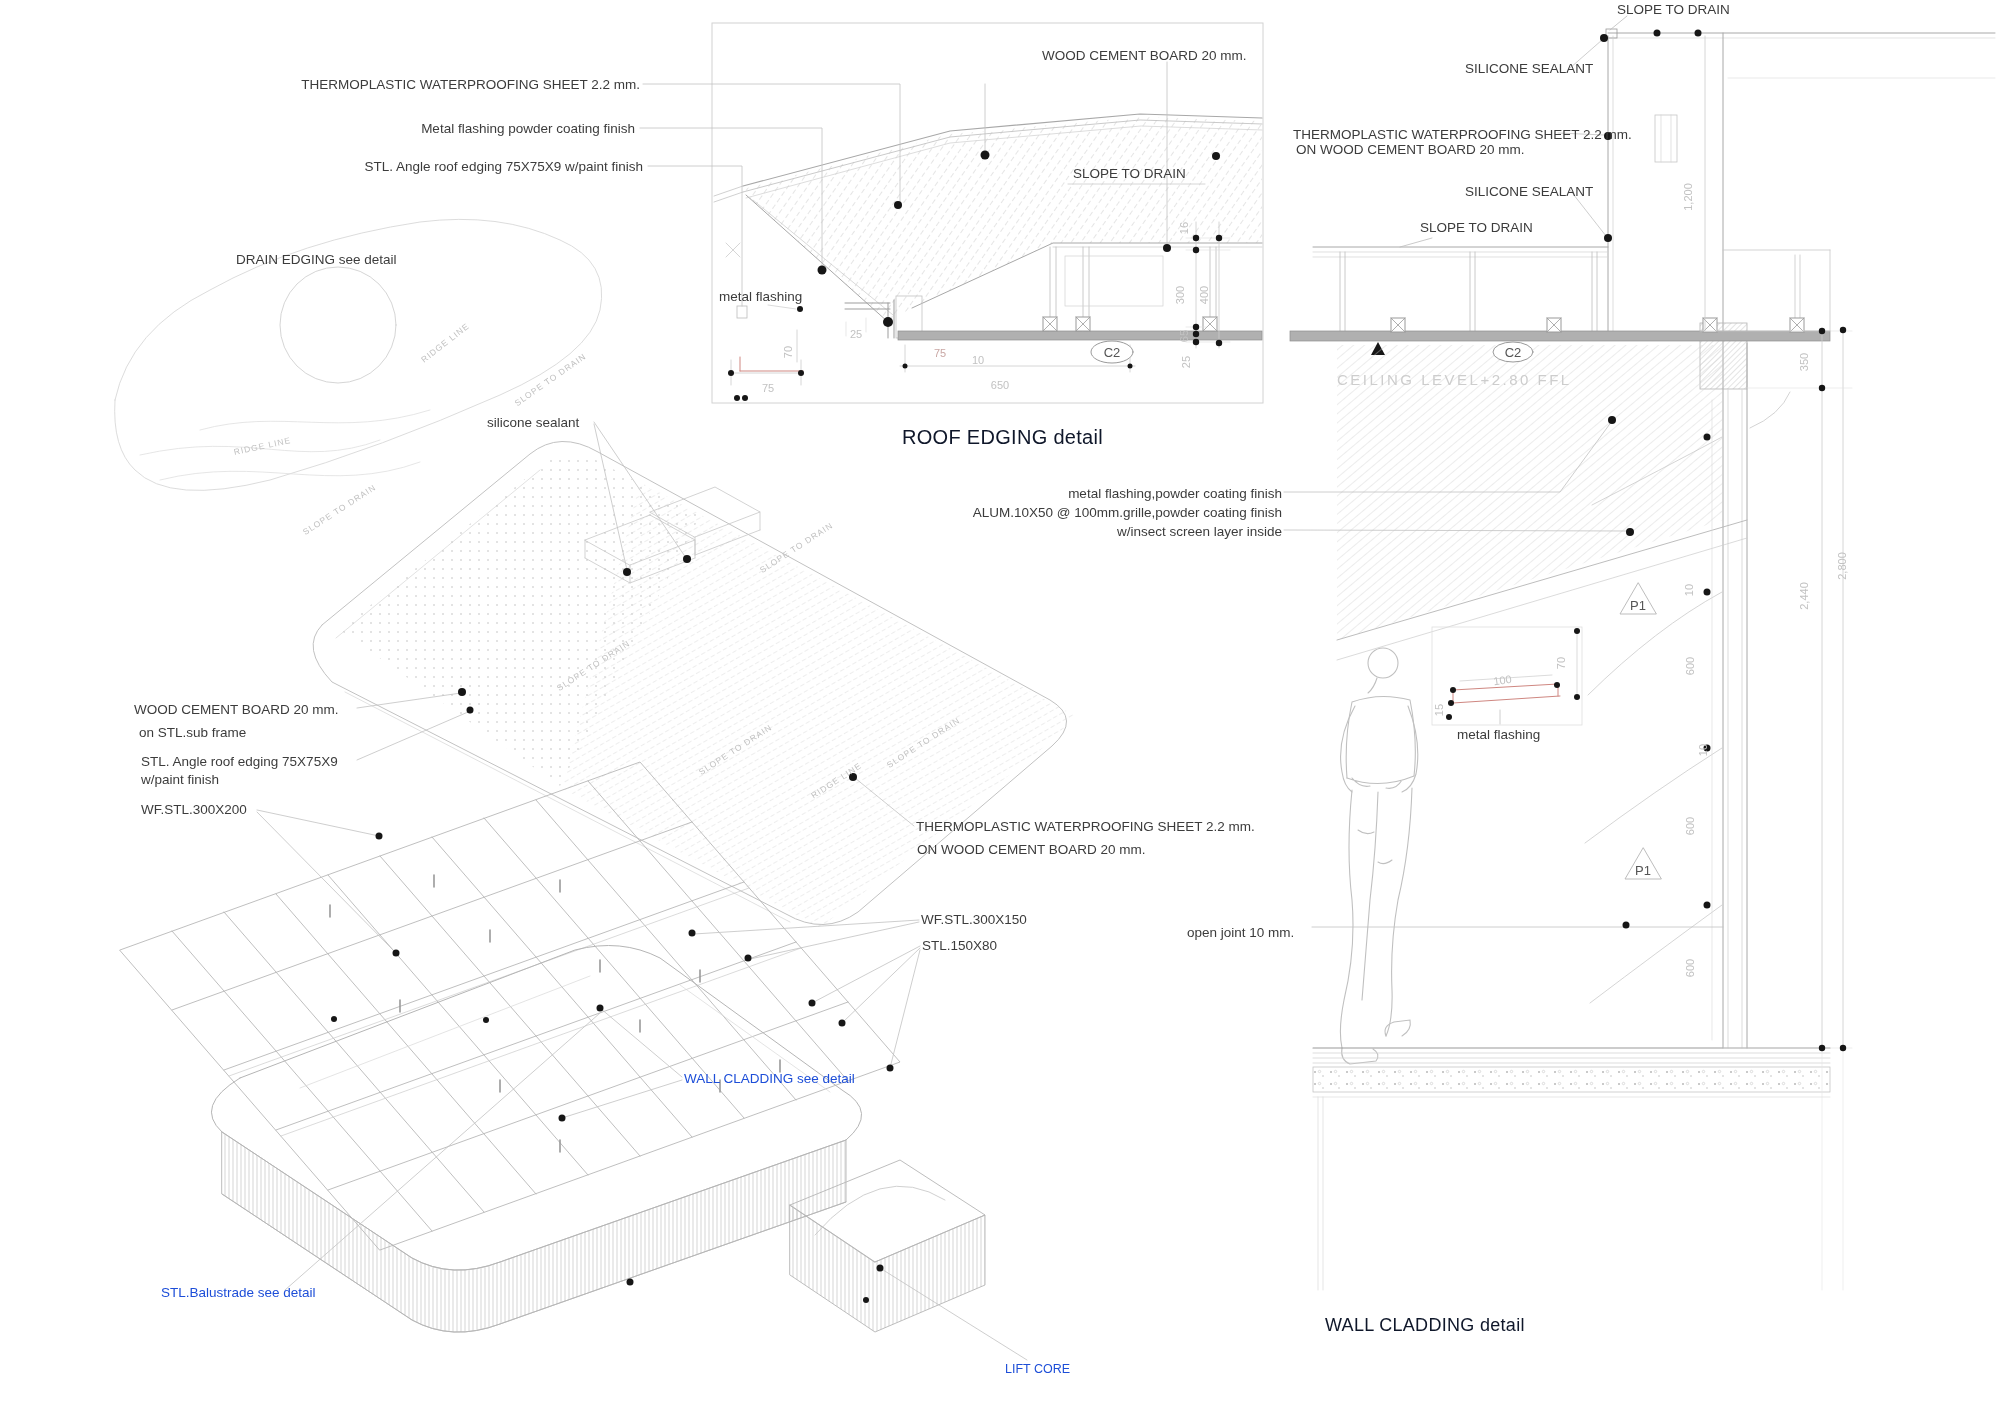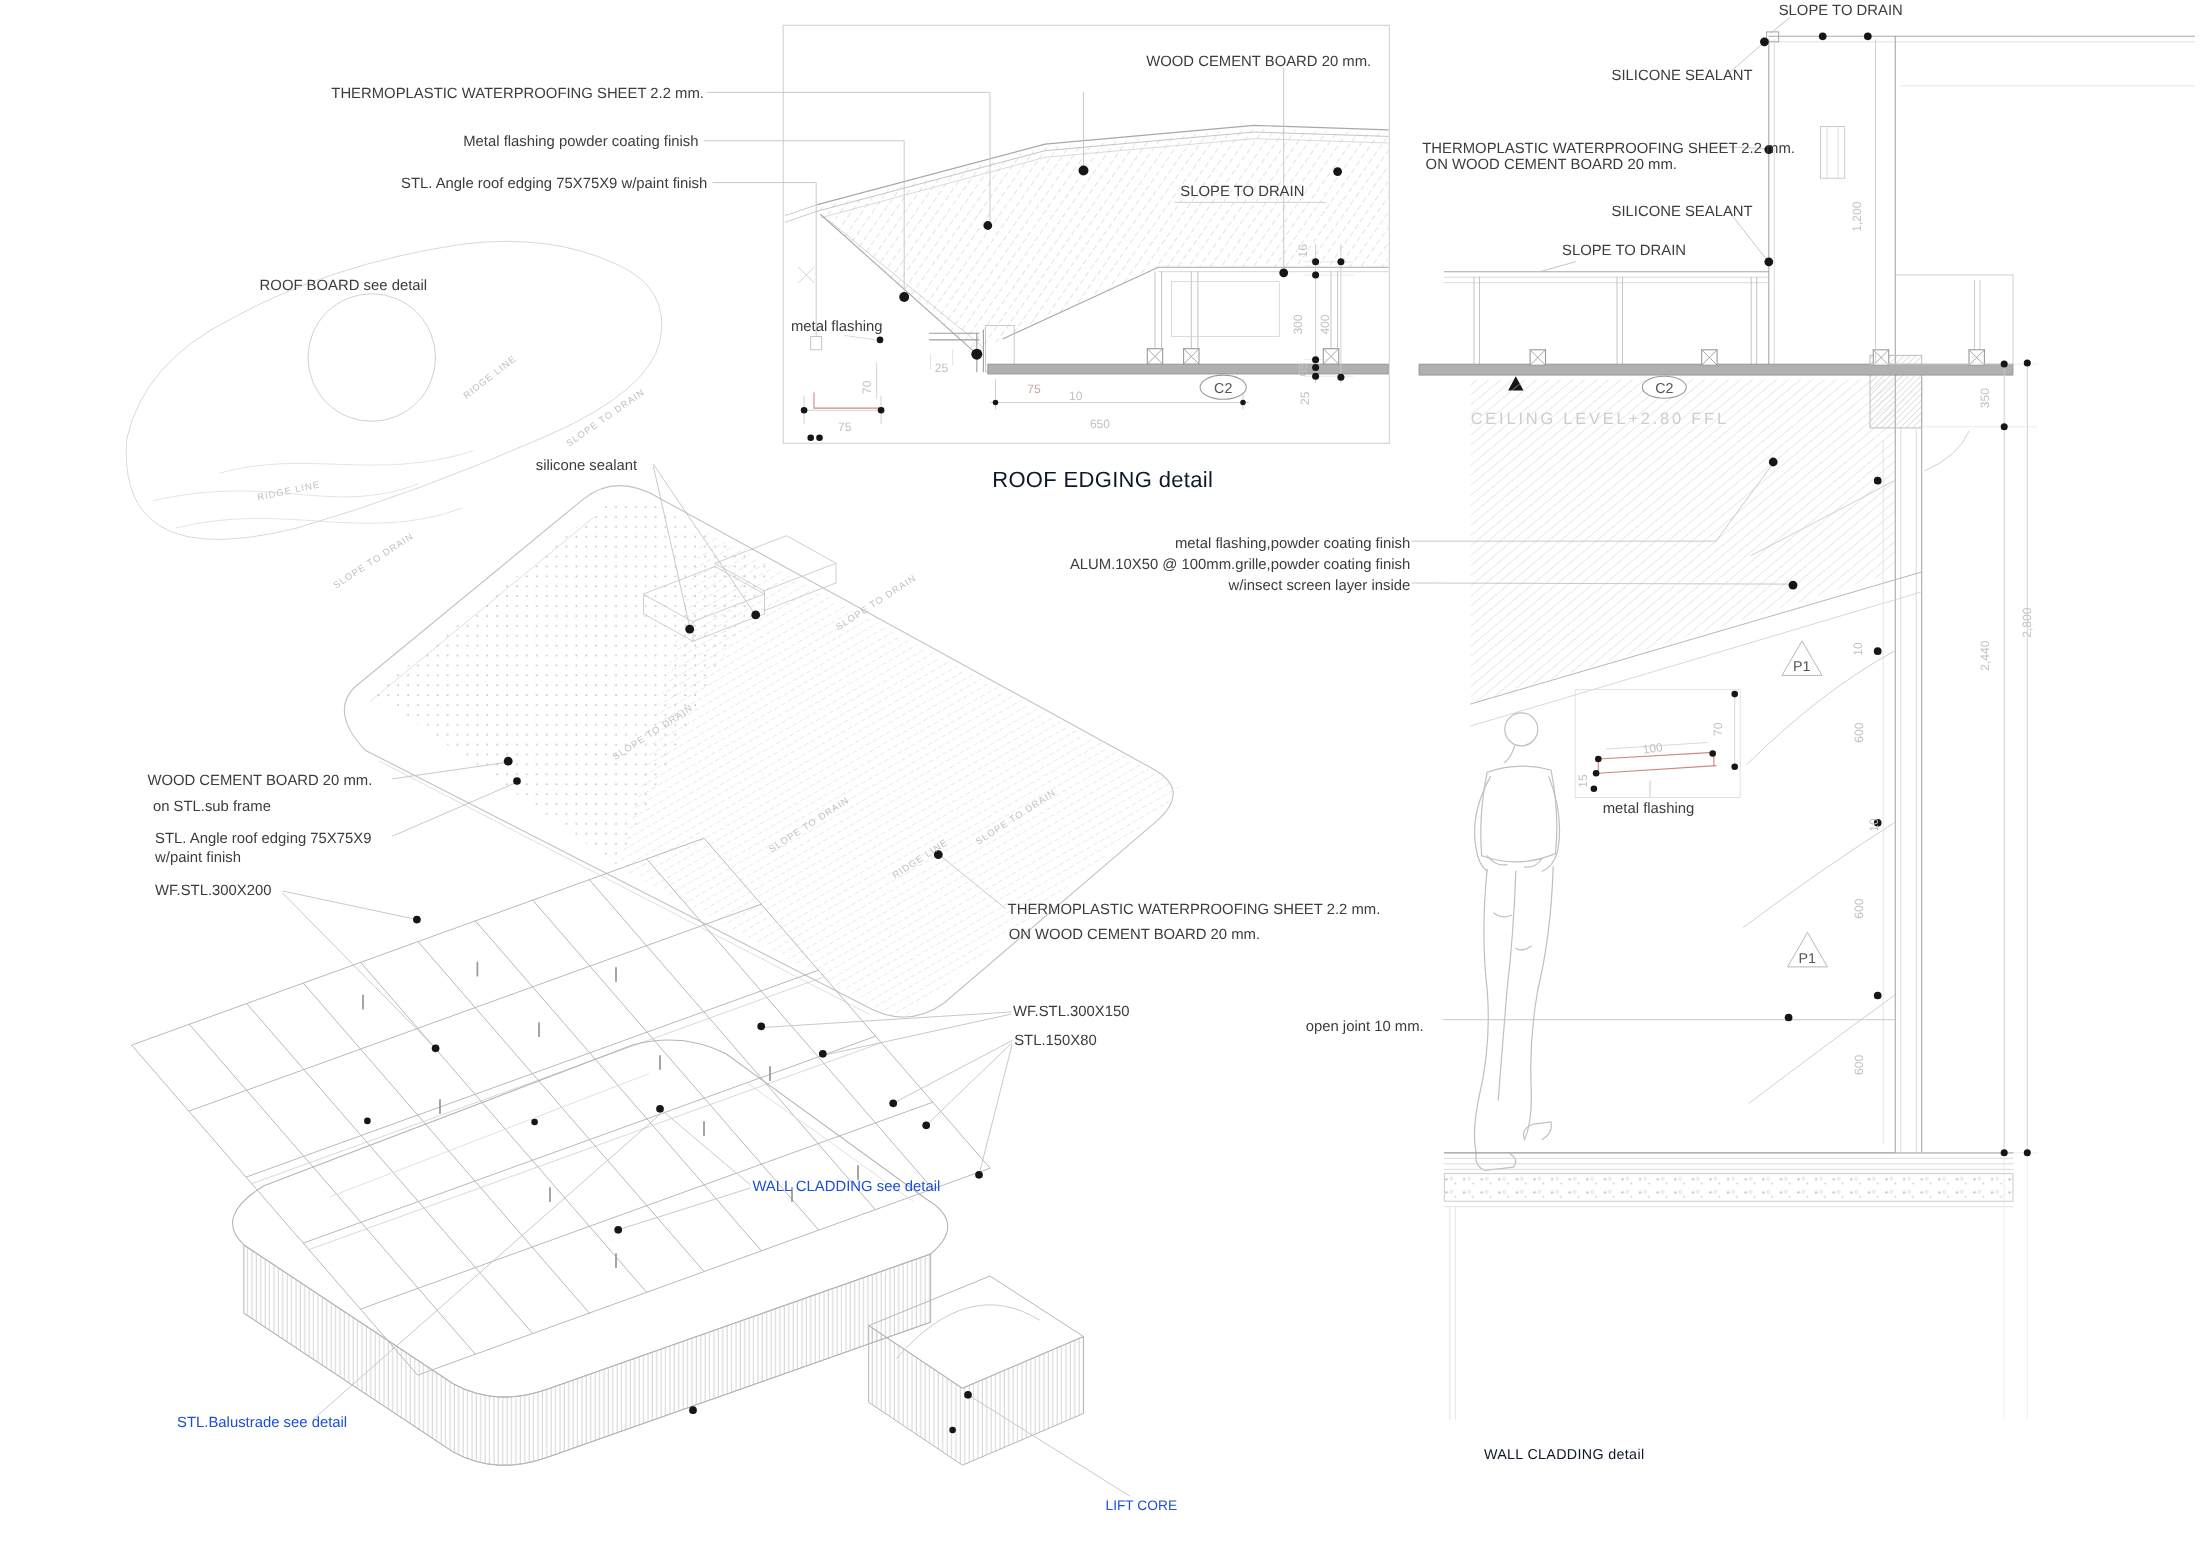--- a/index.html
+++ b/index.html
@@ -1,21 +1,21 @@
 <!DOCTYPE html>
 <html><head>
 <meta charset="utf-8">
 <style>
   html,body{margin:0;padding:0;background:#ffffff;}
   #sheet{position:relative;width:2000px;height:1414px;background:#fff;overflow:hidden;
          font-family:"Liberation Sans",sans-serif;color:#3c3c3c;}
   .lbl{position:absolute;font-size:13.5px;line-height:1.3;white-space:nowrap;color:#3c3c3c;}
   .r{text-align:right;}
   .title{font-size:20px;letter-spacing:.3px;color:#0f172a;}
-  .t17{font-size:13px;margin-left:24px;}
+  .t17{font-size:18px;}
   .redtxt{color:#1d4ed8;}
   .small{font-size:12.5px;}
   svg{position:absolute;left:0;top:0;}
   text{font-family:"Liberation Sans",sans-serif;}
   .dim{fill:#c2c2c2;font-size:11px;}
   .dimr{fill:#c9a7a4;font-size:11px;}
   .surf{fill:#c0c0c0;font-size:8.5px;letter-spacing:1px;}
   .mark{fill:#555;font-size:13px;}
   .ceil{fill:#cdcdcd;font-size:15px;letter-spacing:2.5px;}
 </style>
@@ -355,21 +355,21 @@
 
 <div class="lbl r" style="left:295px;top:76px;width:345px;">THERMOPLASTIC WATERPROOFING SHEET 2.2 mm.</div>
 <div class="lbl r" style="left:295px;top:120px;width:340px;">Metal flashing powder coating finish</div>
 <div class="lbl r" style="left:295px;top:158px;width:348px;">STL. Angle roof edging 75X75X9 w/paint finish</div>
 
 <div class="lbl" style="left:1042px;top:47px;">WOOD CEMENT BOARD 20 mm.</div>
 <div class="lbl" style="left:1073px;top:165px;">SLOPE TO DRAIN</div>
 <div class="lbl" style="left:719px;top:288px;">metal flashing</div>
 <div class="lbl title" style="left:880px;top:424px;width:245px;text-align:center;">ROOF EDGING detail</div>
 
-<div class="lbl" style="left:236px;top:251px;">ROOF BOARD see detail</div>
+<div class="lbl" style="left:236px;top:251px;">DRAIN EDGING see detail</div>
 <div class="lbl" style="left:487px;top:414px;">silicone sealant</div>
 <div class="lbl" style="left:134px;top:701px;">WOOD CEMENT BOARD 20 mm.</div>
 <div class="lbl" style="left:139px;top:724px;">on STL.sub frame</div>
 <div class="lbl" style="left:141px;top:753px;">STL. Angle roof edging 75X75X9</div>
 <div class="lbl" style="left:141px;top:771px;">w/paint finish</div>
 <div class="lbl" style="left:141px;top:801px;">WF.STL.300X200</div>
 <div class="lbl" style="left:916px;top:818px;">THERMOPLASTIC WATERPROOFING SHEET 2.2 mm.</div>
 <div class="lbl" style="left:917px;top:841px;">ON WOOD CEMENT BOARD 20 mm.</div>
 <div class="lbl" style="left:921px;top:911px;">WF.STL.300X150</div>
 <div class="lbl" style="left:922px;top:937px;">STL.150X80</div>

